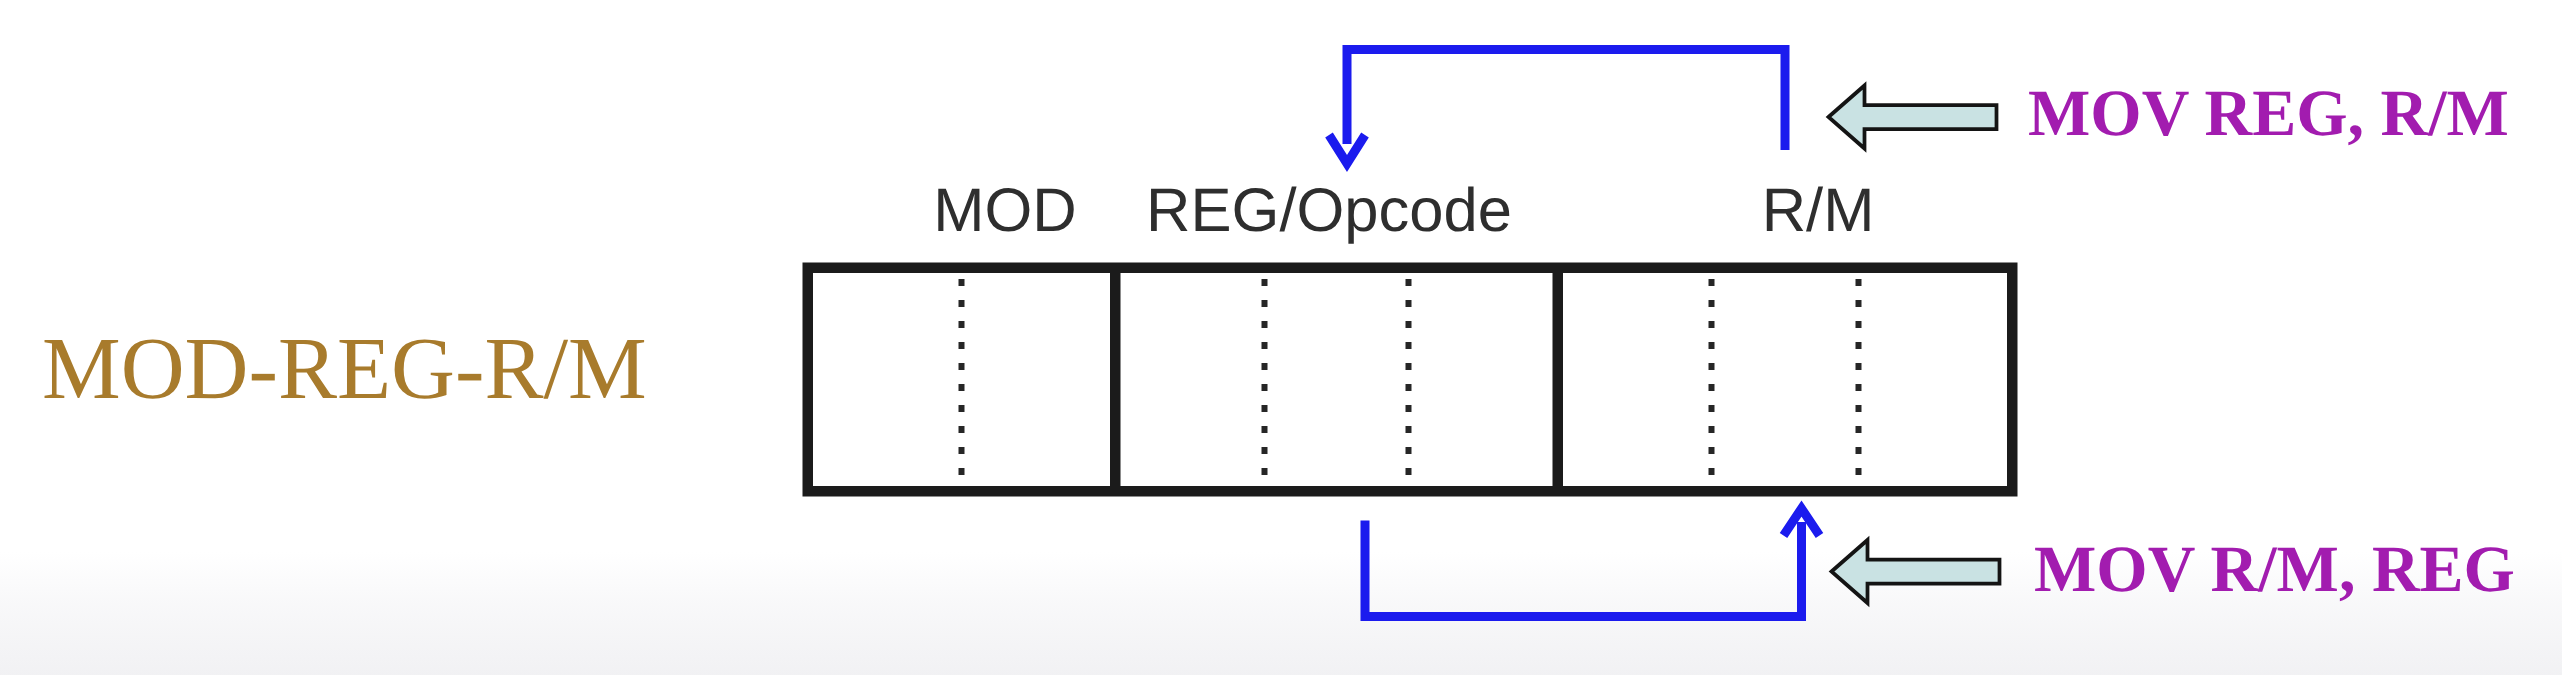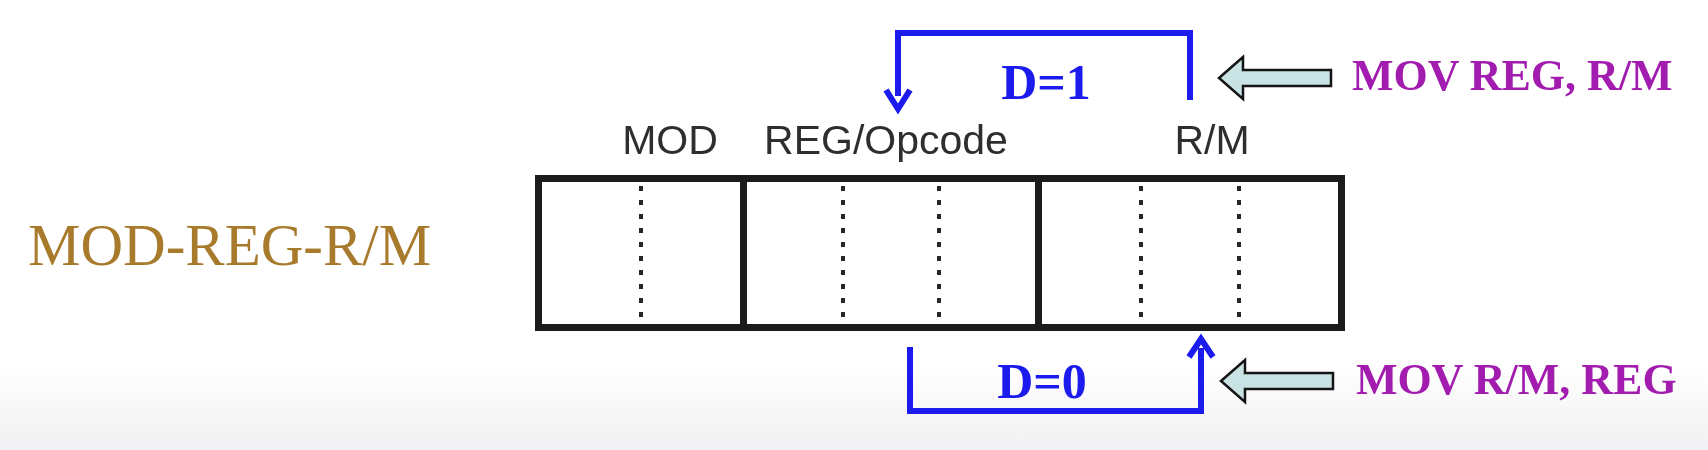--- a/index.html
+++ b/index.html
@@ -148,19 +148,17 @@
     <g>
       <path d="M 910 347 L 910 411 L 1201 411 L 1201 348" fill="none" stroke="#1b1bee" stroke-width="6"></path>
       <polyline points="1189,357 1201,339 1213,357" fill="none" stroke="#1b1bee" stroke-width="6" stroke-linejoin="miter"></polyline>
     </g>
 
     <polygon points="1219,78 1243,57 1243,70 1331,70 1331,86 1243,86 1243,99" fill="#c9e2e3" stroke="#141414" stroke-width="2.5" stroke-linejoin="miter"></polygon>
 
     <polygon points="1221,381 1245,360 1245,373 1333,373 1333,389 1245,389 1245,402" fill="#c9e2e3" stroke="#141414" stroke-width="2.5" stroke-linejoin="miter"></polygon>
   </svg>
 
-  <div class="d-label d1">D=1</div>
-  <div class="d-label d0">D=0</div>
 
   <div class="mov-label mov-top">MOV REG, R/M</div>
   <div class="mov-label mov-bottom">MOV R/M, REG</div>
 
 </div>
 
 </body></html>

